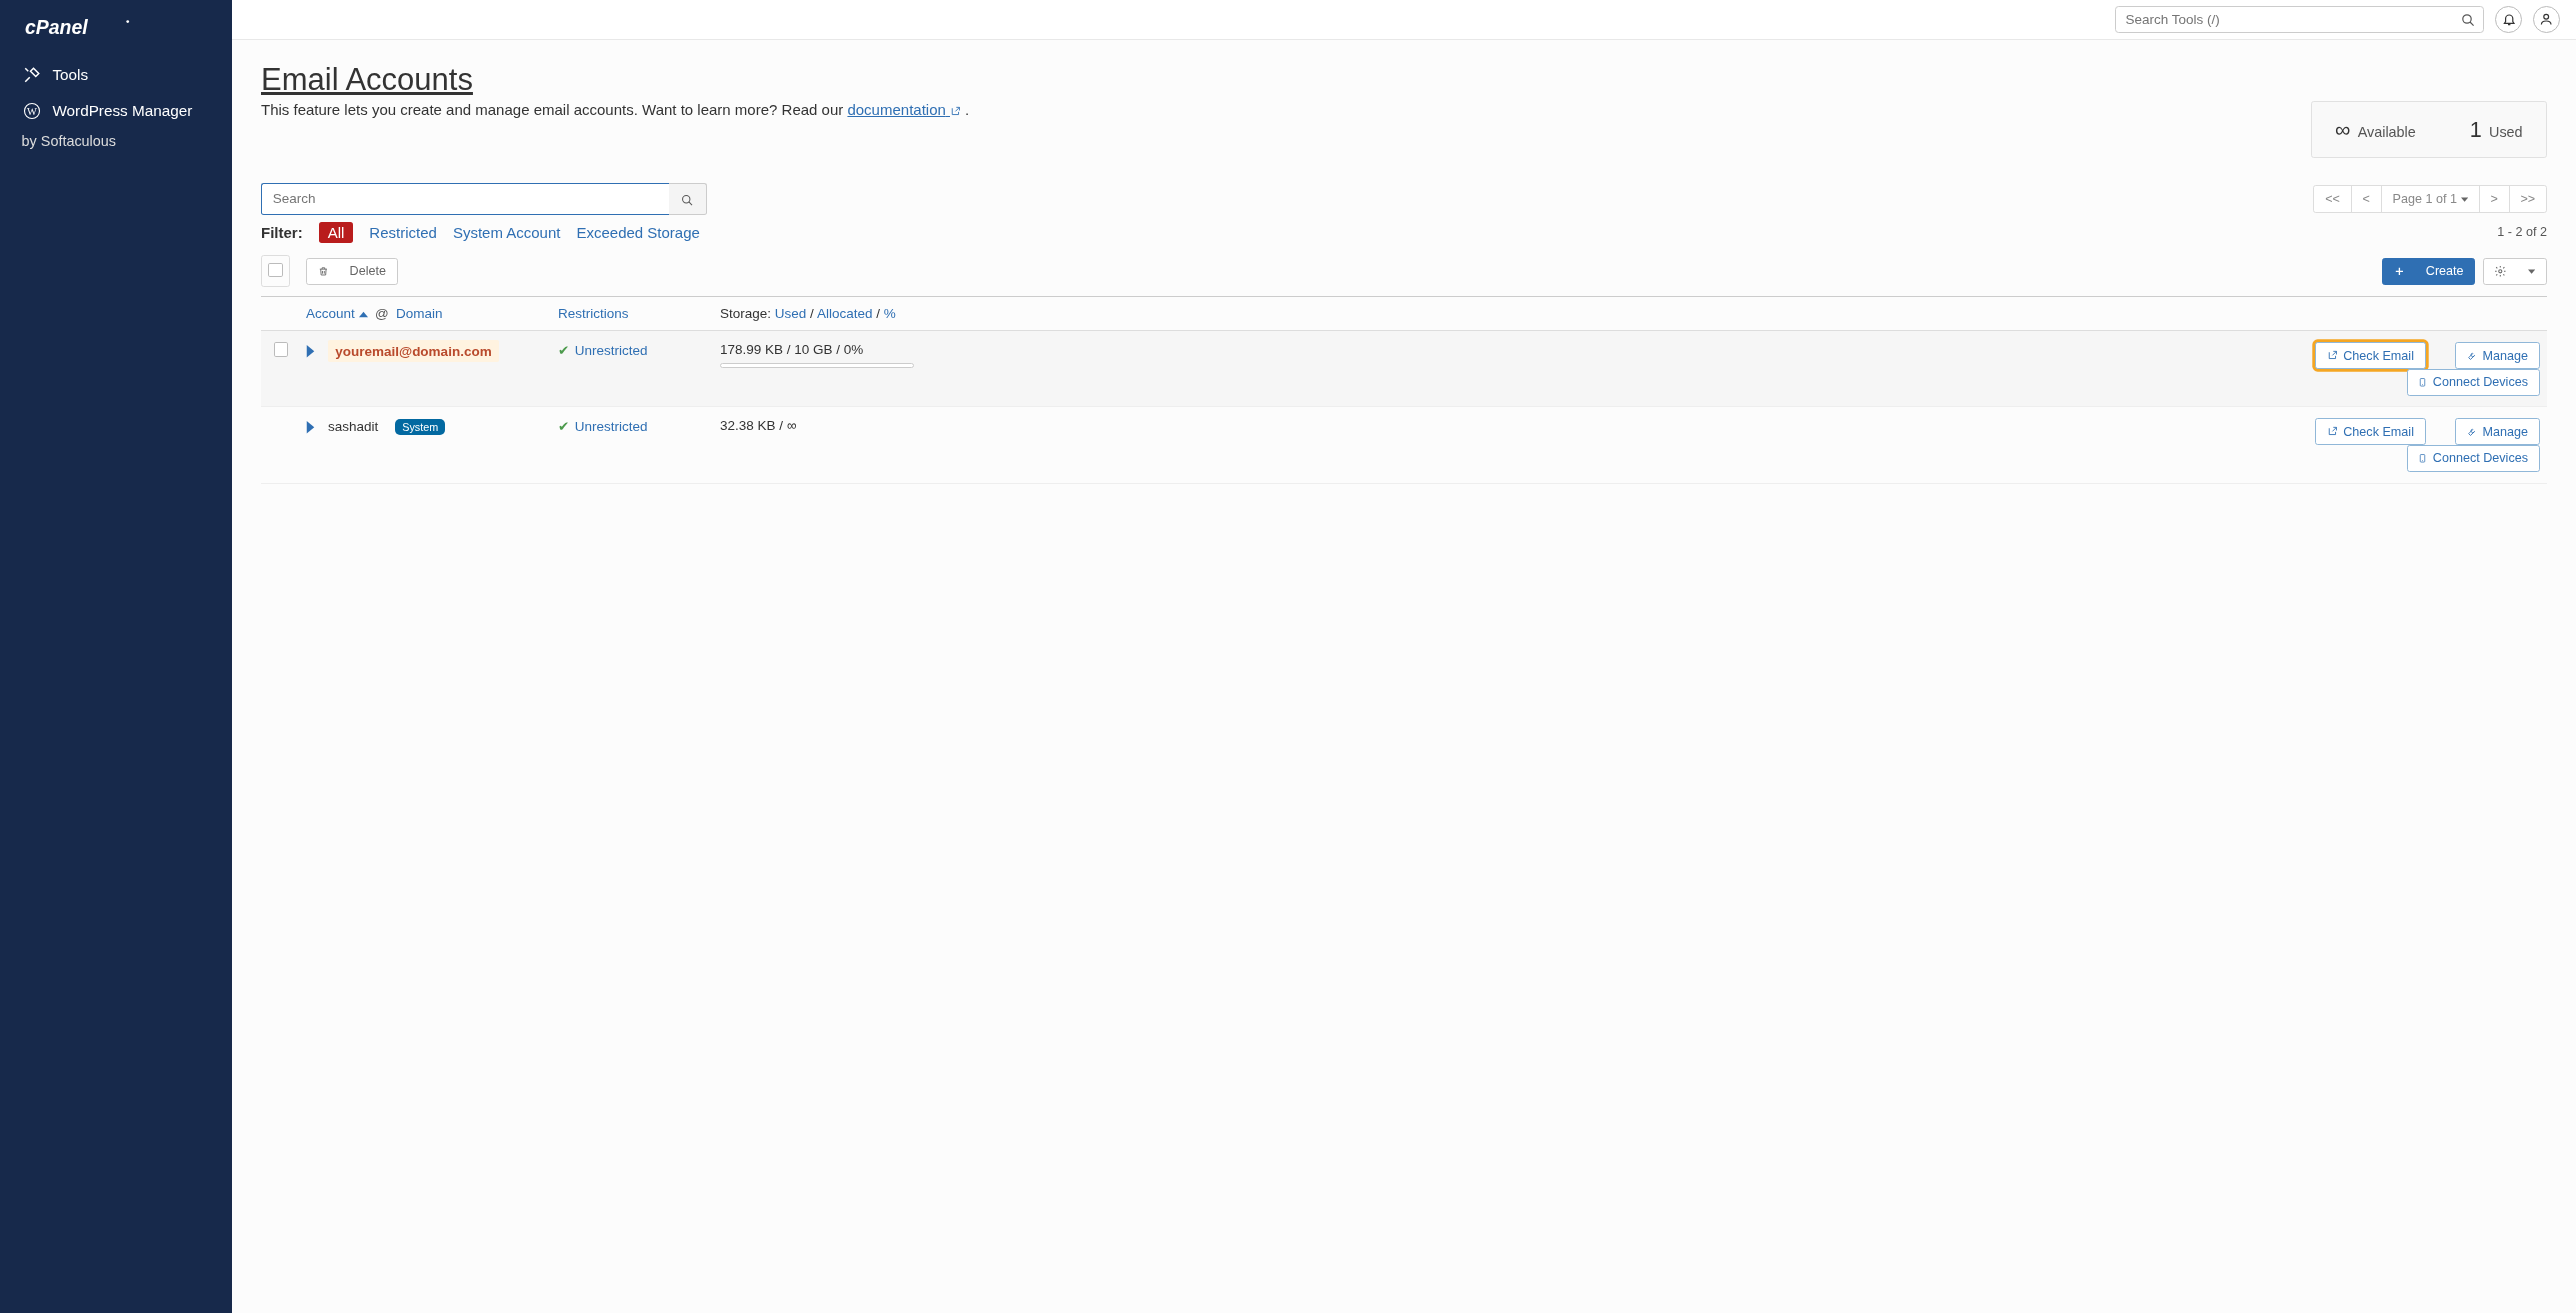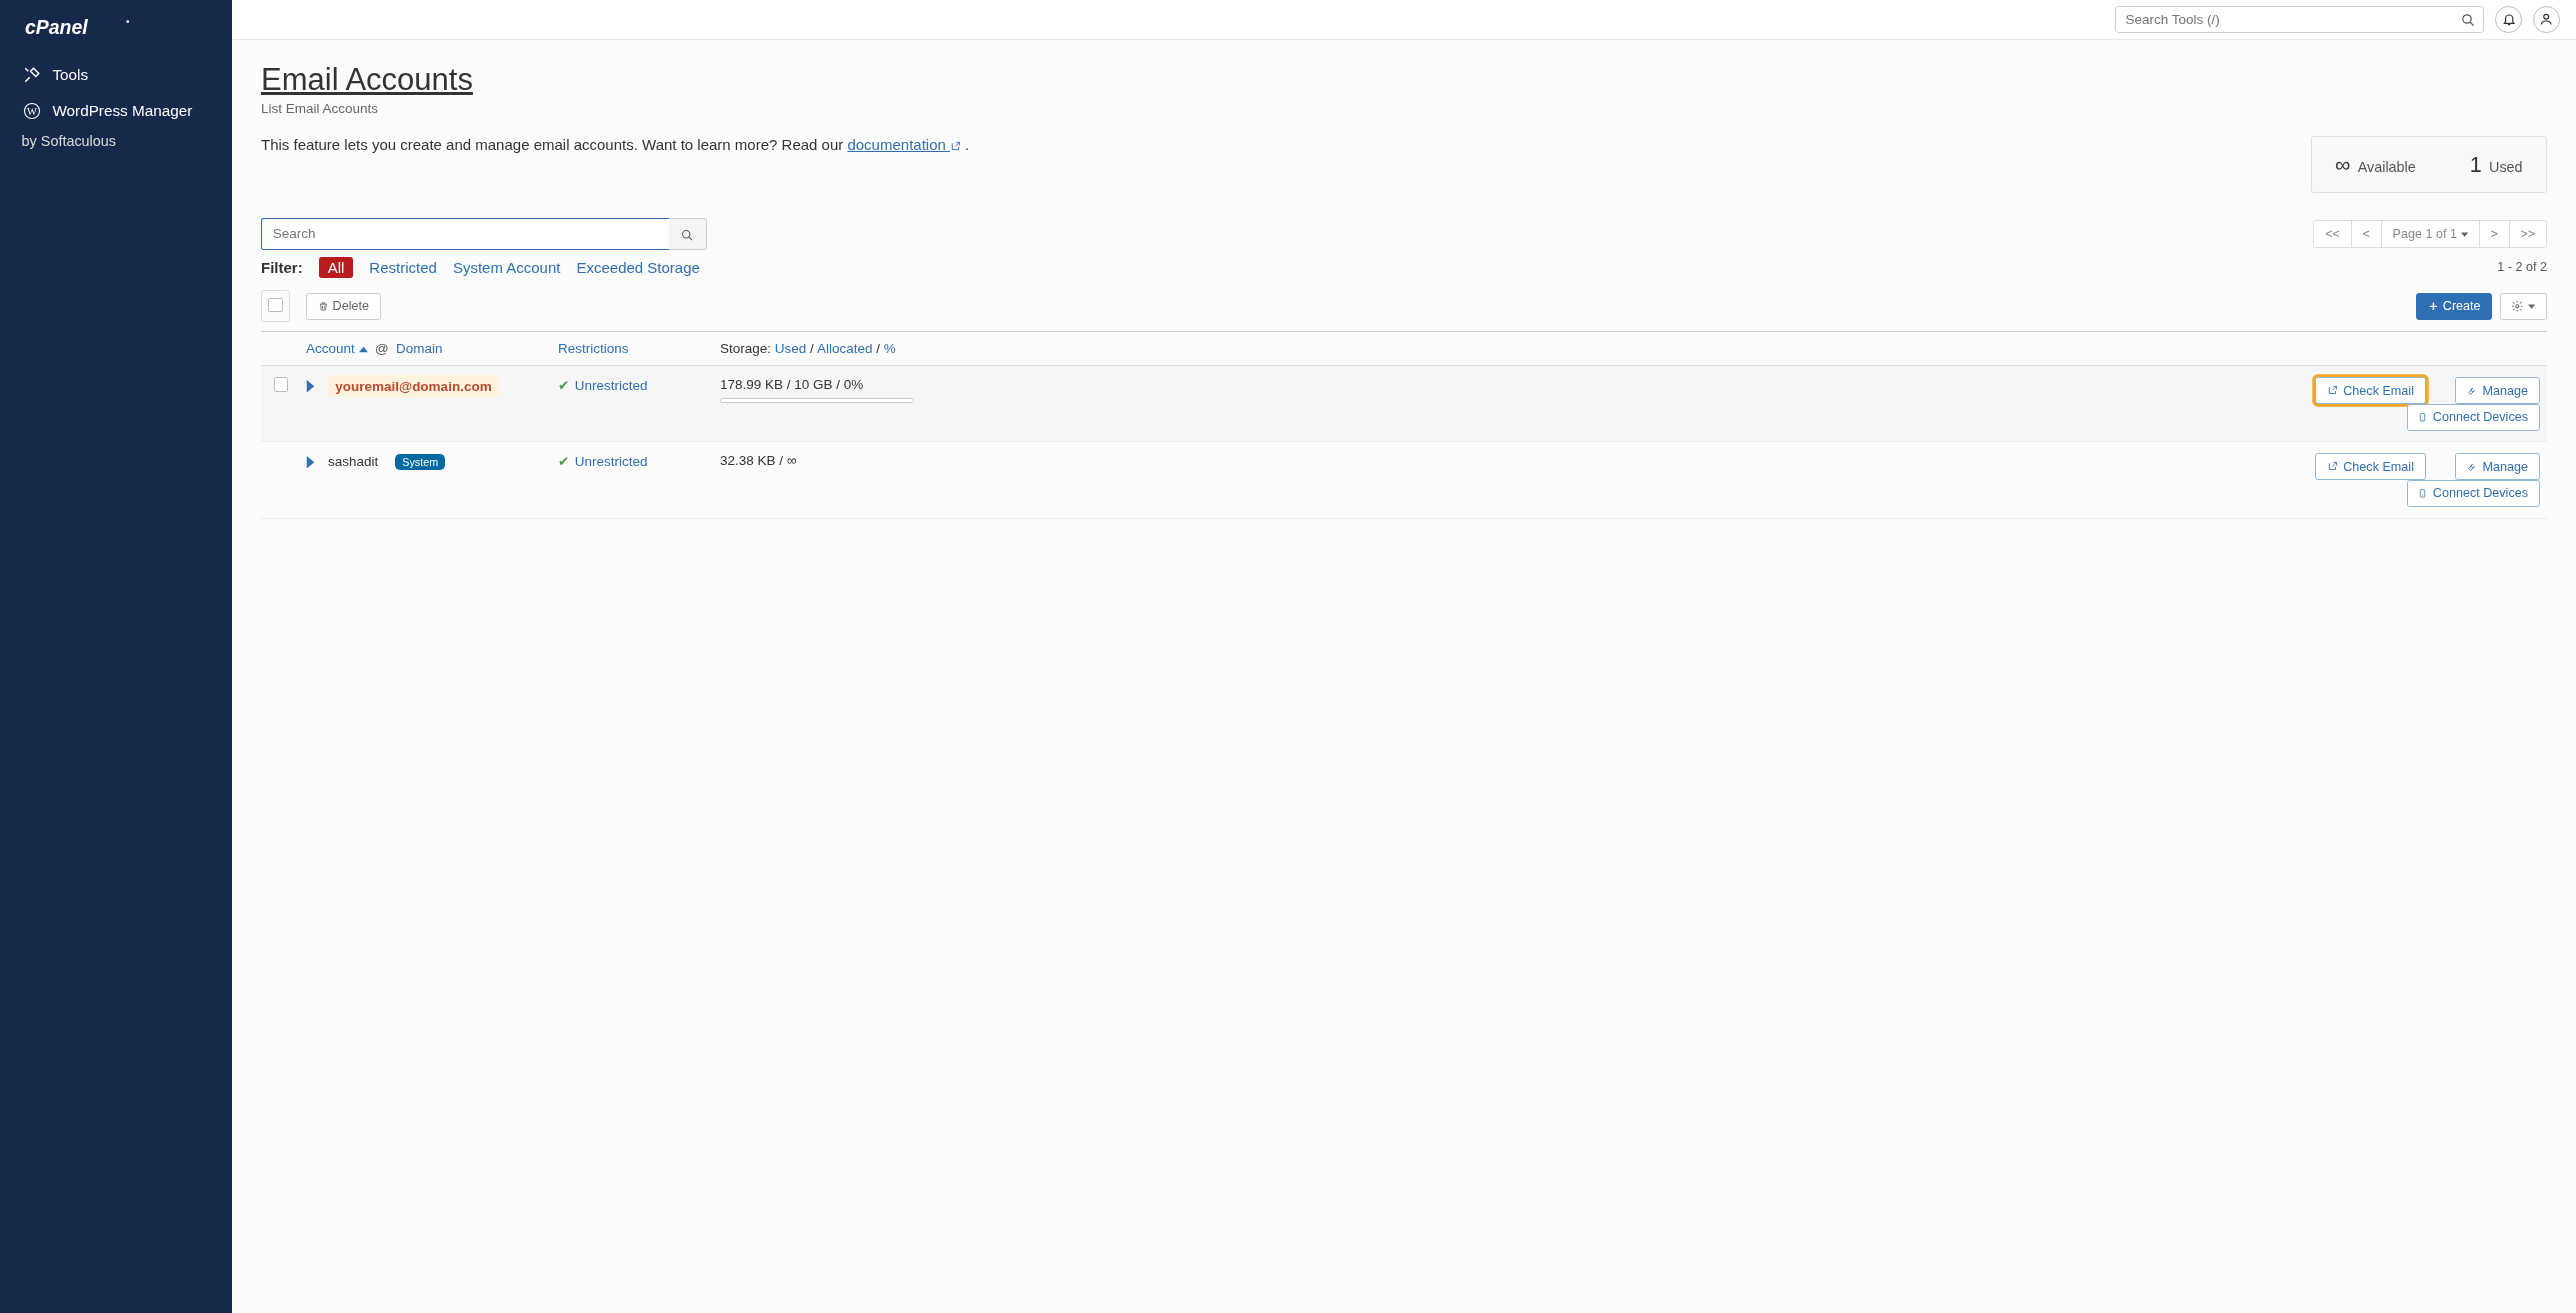--- a/index.html
+++ b/index.html
@@ -37,21 +37,21 @@
 .filter-row { display: flex; justify-content: space-between; align-items: center; margin-bottom: 12.6px; }
 .filters { display: flex; align-items: center; gap: 16px; font-size: 15px; }
 .filters .lbl { font-weight: 600; color: #333; }
 .filters .flink { color: #2f6fb3; cursor: pointer; }
 .filters .factive { background: #b91c1c; color: #fff; padding: 1.8px 9px; border-radius: 2.7px; cursor: pointer; }
 .range { font-size: 12.6px; color: #555; }
 .action-row { display: flex; justify-content: space-between; align-items: center; margin-bottom: 9px; }
 .left-actions { display: flex; align-items: center; gap: 16px; }
 .chk { width: 14.4px; height: 14.4px; border: 0.9px solid #bbb; border-radius: 1.8px; display: inline-block; background: #fff; cursor: pointer; }
 .chk-wrap { border:0.9px solid #ddd; padding:6.3px; border-radius:2.7px; }
-.btn { border: 0.9px solid #ccc; background: #fff; padding: 5.4px 10.8px; border-radius: 2.7px; cursor: pointer; font-size: 12.6px; color: #666; display: inline-flex; align-items: center; gap: 4px; }
+.btn { border: 0.9px solid #ccc; background: #fff; padding: 5.4px 10.8px; border-radius: 2.7px; cursor: pointer; font-size: 12.6px; color: #666; display: inline-flex; align-items: center; gap: 21px; }
 .btn-primary { background: #2f6fb3; color: #fff; border-color: #2f6fb3; }
 .right-actions { display: flex; gap: 7.2px; }
 .table { width: 100%; }
 .thead { display: flex; border-top: 1.8px solid #ccc; border-bottom: 0.9px solid #ddd; padding: 9px 0; font-size: 13.5px; color: #333; }
 .col-chk { width: 45px; padding-left: 12.6px; }
 .col-acc { flex: 0 0 252px; }
 .col-rest { flex: 0 0 162px; }
 .col-stor { flex: 1; }
 .col-act { flex: 0 0 378px; text-align: right; padding-right: 7.2px; }
 .thead a { color: #2f6fb3; cursor: pointer; }
@@ -118,21 +118,20 @@
       <button class="icon-btn">
         <svg width="14.4" height="14.4" viewBox="0 0 24 24" fill="none" stroke="currentColor" stroke-width="2">
             <circle cx="12" cy="8" r="4"></circle>
             <path d="M4 21c0-4 4-6 8-6s8 2 8 6"></path>
           </svg>
       </button>
     </div>
 
     <div class="content">
       <h1>Email Accounts</h1>
-      <div class="subtitle">List Email Accounts</div>
 
       <div class="intro-row">
         <p class="intro">
           <span>This feature lets you create and manage email accounts. Want to learn more? Read our </span><a href="#"><span>documentation</span> <svg width="10.8" height="10.8" viewBox="0 0 24 24" fill="none" stroke="currentColor" stroke-width="2">
                 <path d="M14 3h7v7M21 3l-9 9M5 5v14h14v-6"></path>
               </svg></a><span> .</span>
         </p>
         <div class="stats-box">
           <div class="stat">
             <span class="big">∞</span>

